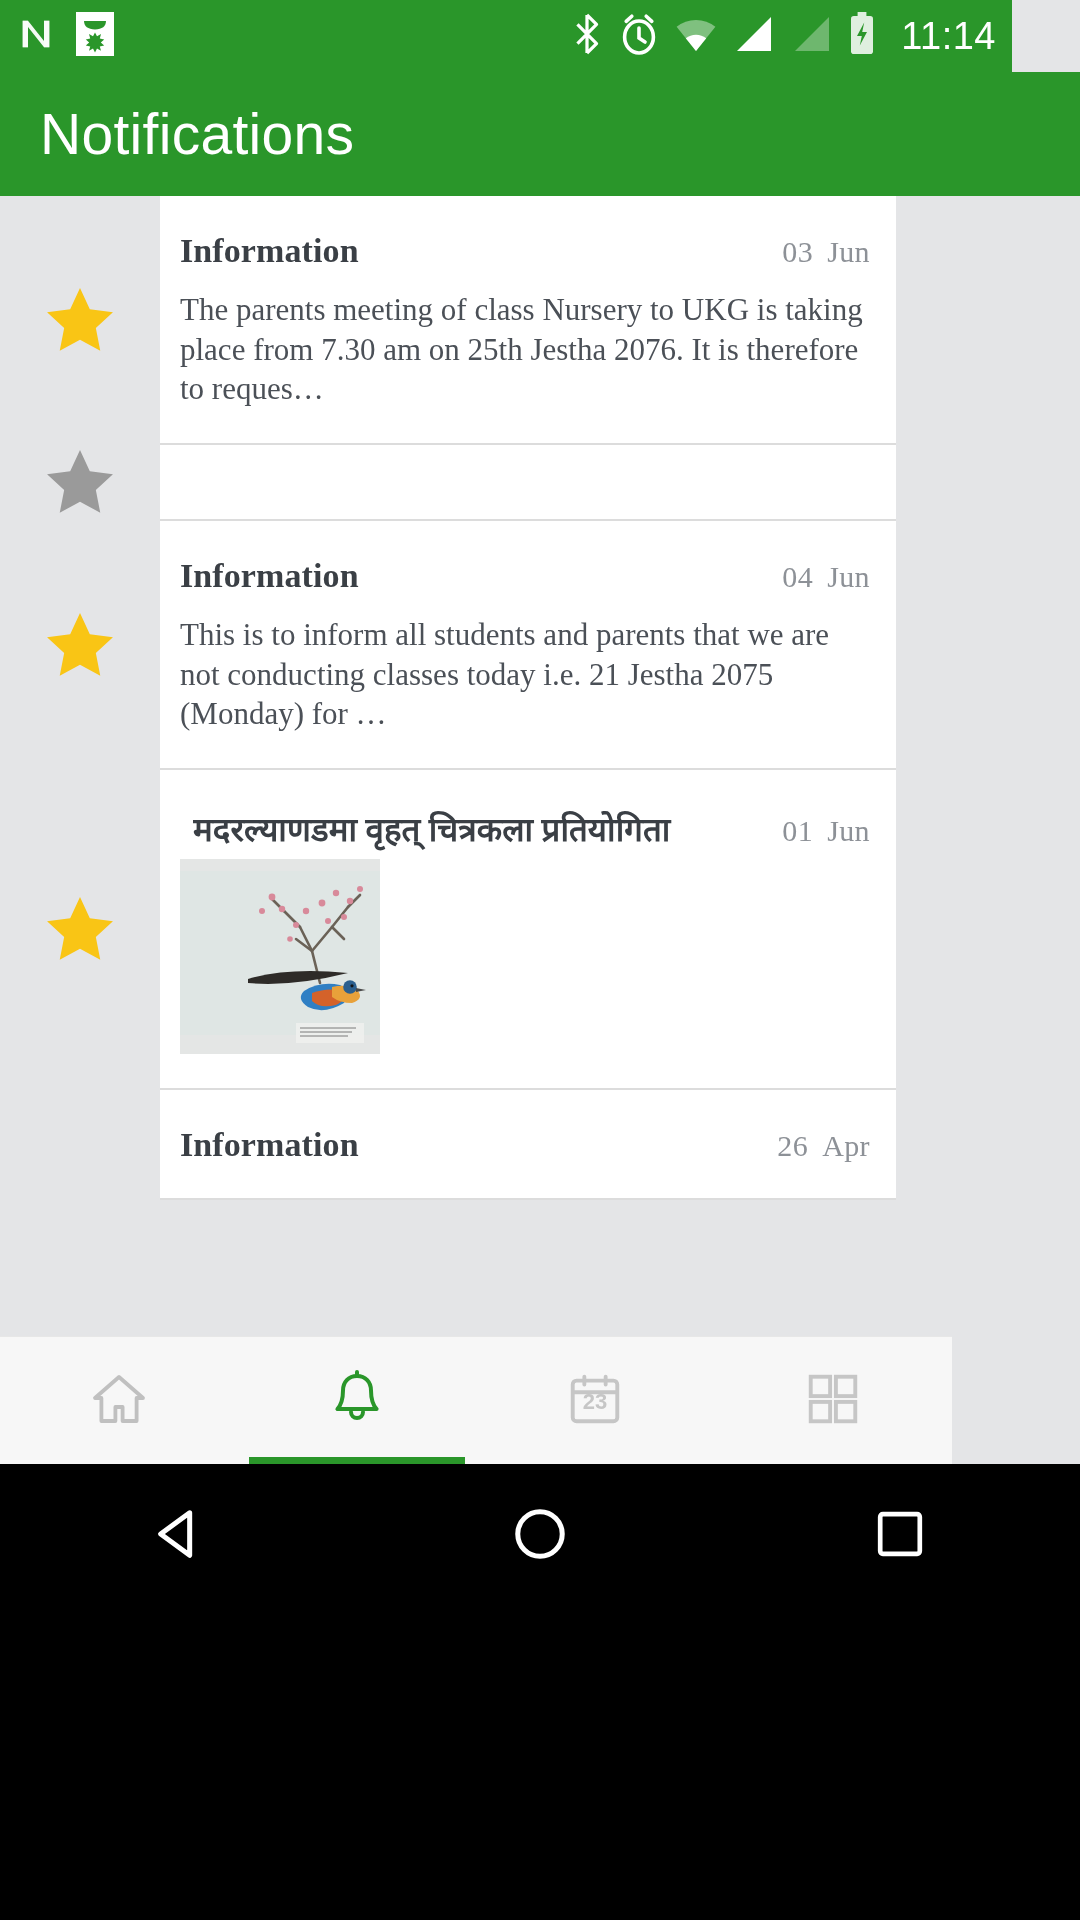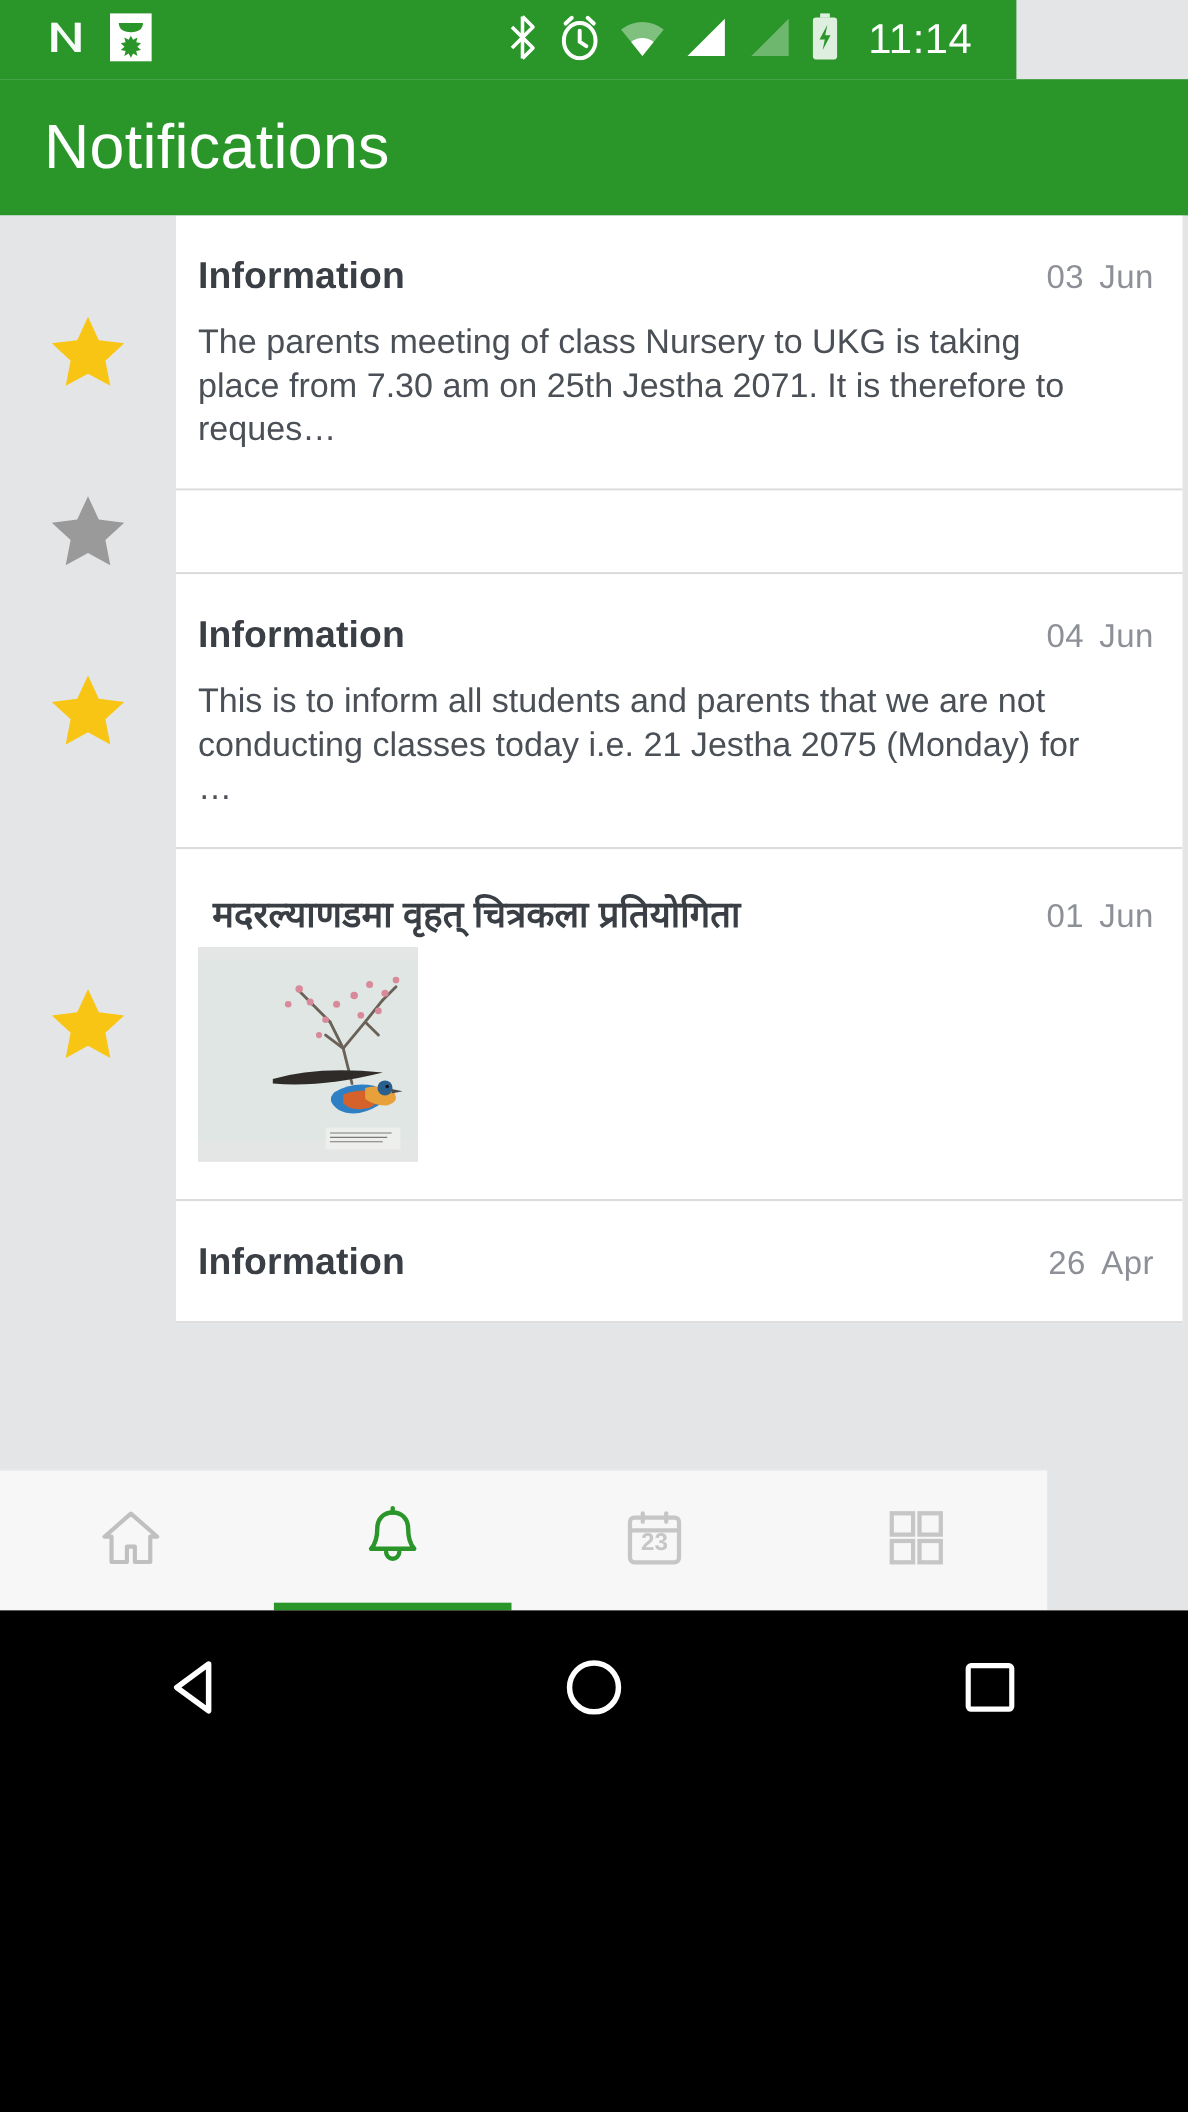--- a/index.html
+++ b/index.html
@@ -5,42 +5,42 @@
   * { margin:0; padding:0; box-sizing:border-box; }
   html,body {
     width:1080px; height:1920px;
     font-family:"Liberation Sans", sans-serif;
     background:#ffffff; overflow:hidden;
   }
   #screen { position:relative; width:1080px; height:1920px; overflow:hidden; background:#e4e5e7; }
 
   
   .statusbar {
-    position:absolute; top:0; left:0; width:924px; height:72px;
+    position:absolute; top:0; left:0; width:1012px; height:72px;
     background:#2a962a; display:flex; align-items:center;
-    padding:0 40px;
+    padding:0 16px;
   }
   .sb-left { display:flex; align-items:center; gap:20px; }
   .sb-right { margin-left:auto; display:flex; align-items:center; gap:16px; }
   .sb-time { color:#ffffff; font-size:38px; letter-spacing:0.5px; margin-left:10px; }
   .sb-ico { display:block; }
 
   
   .appbar {
     position:absolute; top:72px; left:0; width:1080px; height:124px;
     background:#2a962a; display:flex; align-items:center; padding:0 40px;
   }
   .appbar-title { color:#ffffff; font-size:57px; font-weight:400; letter-spacing:0.3px; }
 
   
   .list {
     position:absolute; top:196px; left:0; width:1080px; height:1140px;
     background:#e4e5e7; overflow:hidden;
   }
-  .row { display:flex; width:1075px; background:#e4e5e7; }
+  .row { display:flex; width:896px; background:#e4e5e7;font-family:Liberation Serif, serif; }
   .star-col {
     width:160px; flex:0 0 160px; background:#e4e5e7;
     display:flex; align-items:center; justify-content:center;
   }
   .card {
     flex:1 1 auto; background:#ffffff;
     border-bottom:2px solid #dcdcdc;
     padding:36px 26px 34px 20px;
     position:relative;
   }
@@ -170,21 +170,21 @@
             <svg width="76" height="76" viewBox="0 0 24 24" class="star">
               <path d="M12 1.6l3.1 6.7 7.3.9-5.4 5 1.4 7.2L12 17.9 5.6 21.4 7 14.2 1.6 9.2l7.3-.9z" fill="#f9c515"></path>
             </svg>
           </span>
         </div>
         <div class="card">
           <div class="card-head">
             <div class="card-title">Information</div>
             <div class="card-date"><span class="d-num">03</span><span>Jun</span></div>
           </div>
-          <div class="card-body" style="white-space:pre-line;">The parents meeting of class Nursery to UKG is taking place from 7.30 am on 25th Jestha 2071. It is therefore to reques…</div>
+          <div class="card-body" style="white-space:pre-line;">The parents meeting of class Nursery to UKG is taking place from 7.30 am on 25th Jestha 2076. It is therefore to reques…</div>
         </div>
       </div>
       <div class="row">
         <div class="star-col">
           <span>
             <svg width="76" height="76" viewBox="0 0 24 24" class="star">
               <path d="M12 1.6l3.1 6.7 7.3.9-5.4 5 1.4 7.2L12 17.9 5.6 21.4 7 14.2 1.6 9.2l7.3-.9z" fill="#9a9a9a"></path>
             </svg>
           </span>
         </div>

